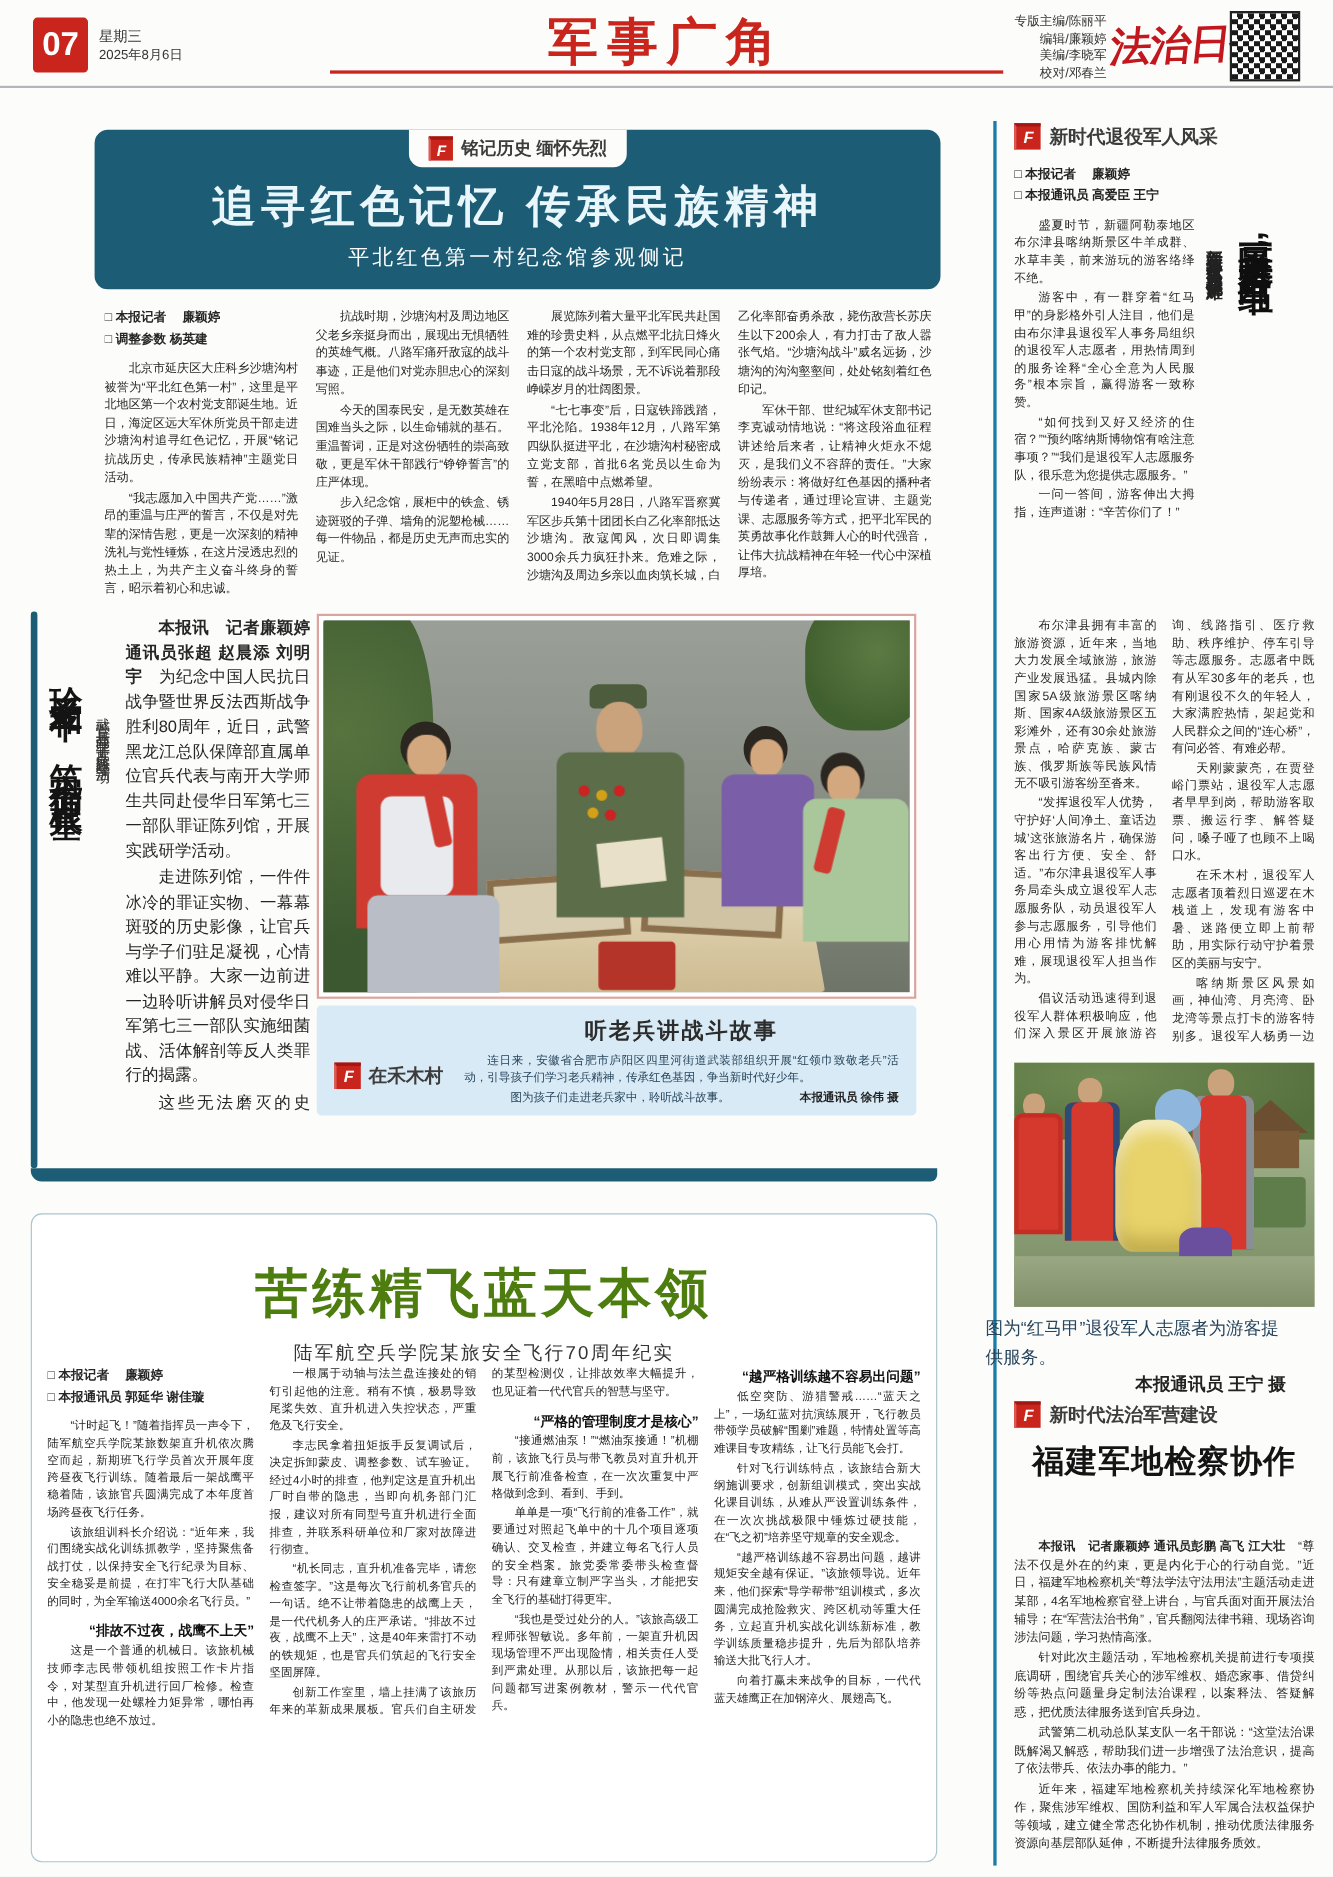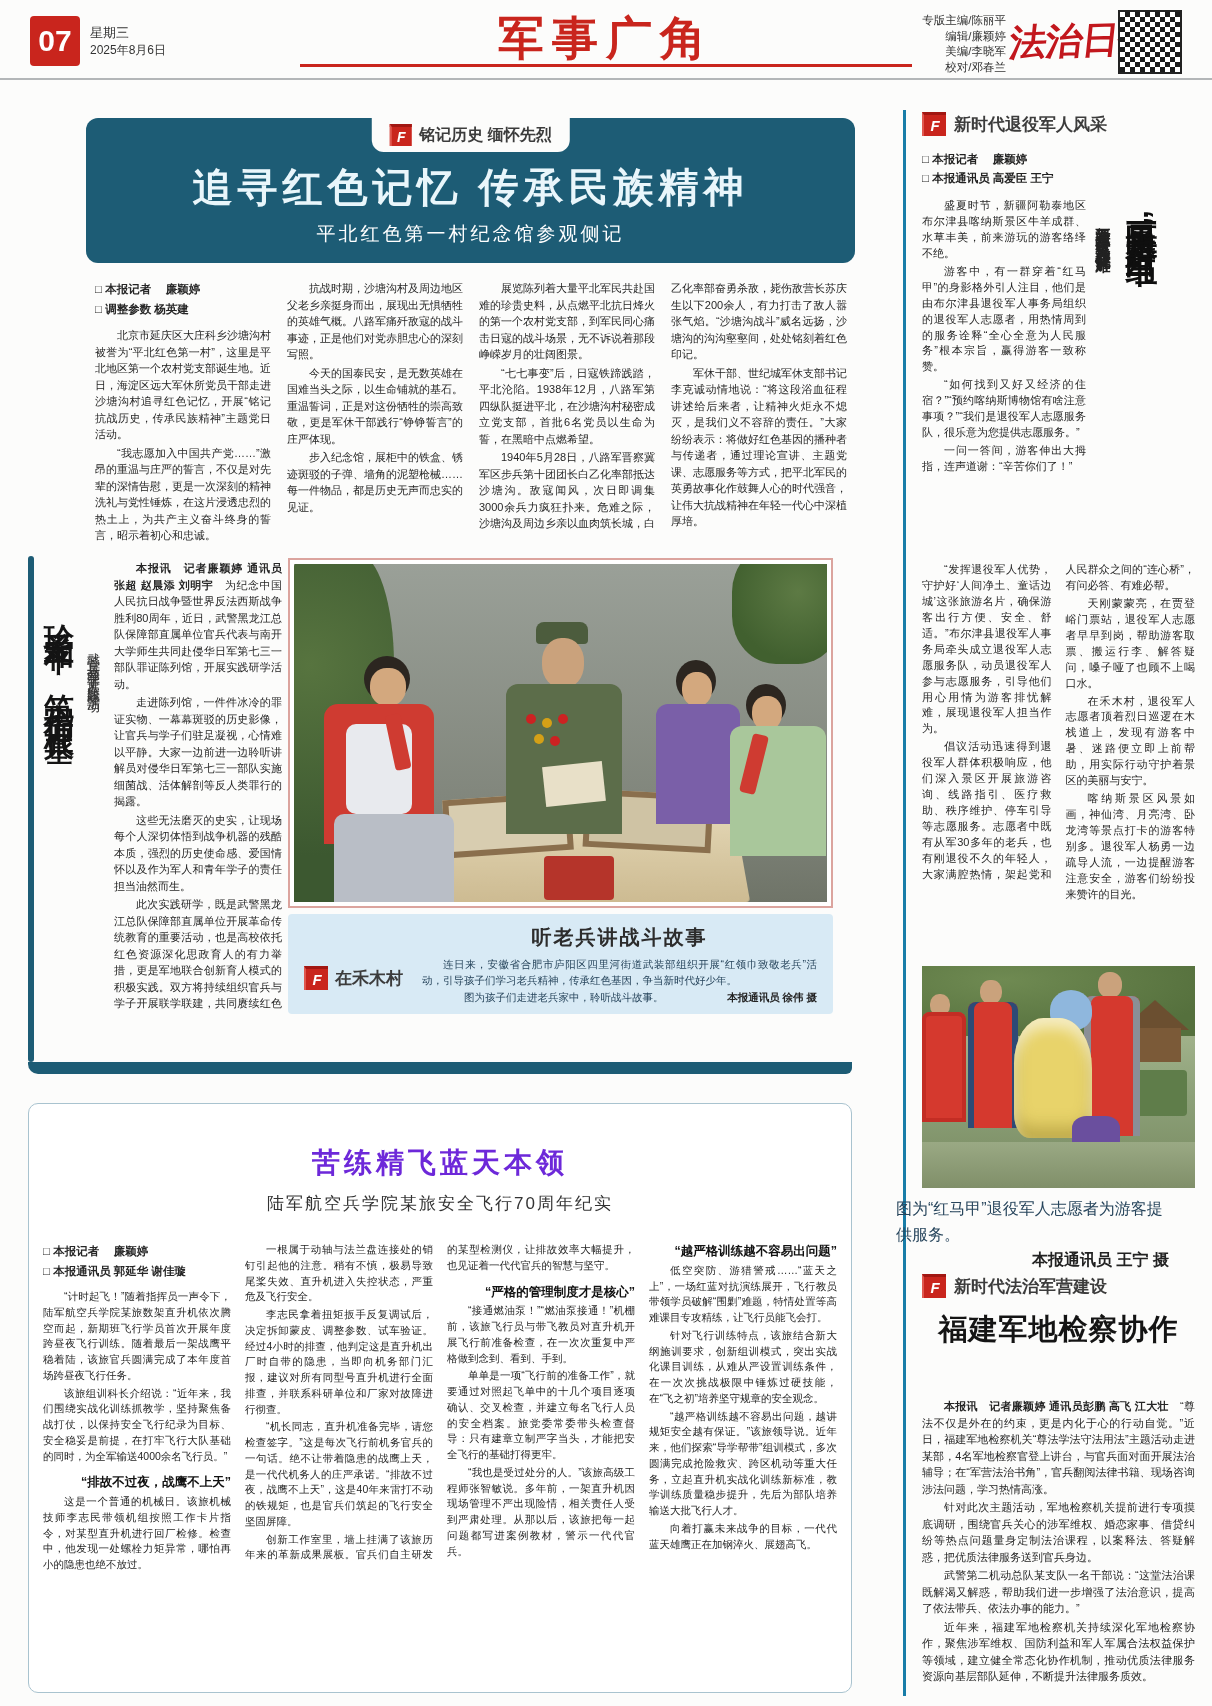--- a/index.html
+++ b/index.html
@@ -31,21 +31,21 @@
   .banner-subtitle { position:absolute; left:0; right:0; top:103px; text-align:center; font-size:19px; color:#fff; letter-spacing:3px; }
 
   .main-cols { position:absolute; left:95px; top:280px; width:752px; height:272px; column-count:4; column-gap:16px; font-size:11px; line-height:1.5; overflow:hidden; }
   .byline-block { font-size:11.5px; font-weight:bold; line-height:1.7; margin-bottom:8px; break-inside:avoid; }
 
   
   .teal-left-bar { position:absolute; left:28px; top:556px; width:6px; height:506px; background:#1d5c75; border-radius:3px; }
   .teal-bottom-bar { position:absolute; left:28px; top:1062px; width:824px; height:12px; background:#1d5c75; border-radius:0 0 6px 10px; }
   .vhead-big { position:absolute; left:38px; top:600px; height:390px; writing-mode:vertical-rl; font-size:30px; font-weight:bold; color:#141414; letter-spacing:8px; }
   .vhead-small { position:absolute; left:84px; top:642px; height:340px; writing-mode:vertical-rl; font-size:13px; color:#333; letter-spacing:3px; }
-  .article2-col { position:absolute; left:114px; top:560px; width:168px; height:452px; font-size:11px; line-height:1.5; overflow:hidden; }
+  .article2-col { position:absolute; left:114px; top:560px; width:168px; height:452px; font-size:15px; line-height:1.5; overflow:hidden; }
 
   .photo1 { position:absolute; left:288px; top:558px; width:545px; height:350px; border:2px solid #dba49e; background:#fff; padding:4px; }
   .photo1-inner { position:relative; width:100%; height:100%; background:linear-gradient(#9aa098,#81867c 70%,#6f7468); overflow:hidden; }
 
   .caption-box { position:absolute; left:288px; top:914px; width:545px; height:100px; background:#d8eaf5; border-radius:4px; padding:10px 16px 8px 14px; }
   .caption-title { text-align:center; font-size:20px; font-weight:bold; color:#2c2c2c; letter-spacing:2px; margin-bottom:5px; }
   .caption-text { font-size:10.5px; line-height:1.55; text-align:justify; color:#27455c; text-indent:2em; }
   .caption-last { display:flex; justify-content:space-between; font-size:10.5px; color:#27455c; margin-top:2px; }
   .photo-badge { position:absolute; left:16px; bottom:24px; display:flex; align-items:center; gap:7px; font-size:17px; font-weight:bold; color:#3c3c3c; }
 
@@ -59,21 +59,21 @@
   .r-rest { position:absolute; left:922px; top:562px; width:273px; height:396px; column-count:2; column-gap:14px; font-size:11px; line-height:1.45; overflow:hidden; }
   .photo2 { position:absolute; left:922px; top:966px; width:273px; height:222px; background:linear-gradient(#b7c49e,#8ca078 60%,#77895f); overflow:hidden; }
   .caption2 { position:absolute; left:896px; top:1196px; width:273px; font-size:16px; line-height:1.6; color:#27455c; }
   .caption2 .credit { display:block; text-align:right; font-weight:bold; color:#222; }
   .r-kicker2 { position:absolute; left:922px; top:1274px; font-size:17px; }
   .law-headline { position:absolute; left:922px; top:1310px; width:273px; text-align:center; font-size:29px; font-weight:bold; line-height:1.32; color:#141414; letter-spacing:1px; }
   .law-body { position:absolute; left:922px; top:1398px; width:273px; height:298px; font-size:11px; line-height:1.5; overflow:hidden; }
 
   
   .bottom-box { position:absolute; left:28px; top:1103px; width:824px; height:590px; border:1.5px solid #a9c3cf; border-radius:10px; background:#fff; }
-  .av-headline { text-align:center; margin-top:40px; font-size:28px; font-weight:bold; letter-spacing:4px; color:#6d28d9; }
+  .av-headline { text-align:center; margin-top:40px; font-size:48px; font-weight:bold; letter-spacing:4px; color:#4d7c0f; }
   .av-subtitle { text-align:center; margin-top:10px; font-size:17px; color:#333; letter-spacing:2px; }
   .av-cols { position:absolute; left:14px; right:14px; top:138px; bottom:12px; column-count:4; column-gap:14px; font-size:10.5px; line-height:1.5; overflow:hidden; }
   .subhead { font-weight:bold; font-size:12.5px; text-align:right; margin:9px 0; text-indent:0 !important; color:#111; break-inside:avoid; }
 
   
   .shp { position:absolute; }
 </style>
 </head>
 <body>
 
@@ -194,20 +194,21 @@
     <p>盛夏时节，新疆阿勒泰地区布尔津县喀纳斯景区牛羊成群、水草丰美，前来游玩的游客络绎不绝。</p>
     <p>游客中，有一群穿着“红马甲”的身影格外引人注目，他们是由布尔津县退役军人事务局组织的退役军人志愿者，用热情周到的服务诠释“全心全意为人民服务”根本宗旨，赢得游客一致称赞。</p>
     <p>“如何找到又好又经济的住宿？”“预约喀纳斯博物馆有啥注意事项？”“我们是退役军人志愿服务队，很乐意为您提供志愿服务。”</p>
     <p>一问一答间，游客伸出大拇指，连声道谢：“辛苦你们了！”</p>
   </div>
 
   <div class="r-vsub">新疆布尔津县退役军人为游客排忧解难</div>
   <div class="r-vhead">景区走来一群“红马甲”</div>
 
   <div class="r-rest jtext">
+    <p>布尔津县拥有丰富的旅游资源，近年来，当地大力发展全域旅游，旅游产业发展迅猛。县城内除国家5A级旅游景区喀纳斯、国家4A级旅游景区五彩滩外，还有30余处旅游景点，哈萨克族、蒙古族、俄罗斯族等民族风情无不吸引游客纷至沓来。</p>
     <p>“发挥退役军人优势，守护好‘人间净土、童话边城’这张旅游名片，确保游客出行方便、安全、舒适。”布尔津县退役军人事务局牵头成立退役军人志愿服务队，动员退役军人参与志愿服务，引导他们用心用情为游客排忧解难，展现退役军人担当作为。</p>
     <p>倡议活动迅速得到退役军人群体积极响应，他们深入景区开展旅游咨询、线路指引、医疗救助、秩序维护、停车引导等志愿服务。志愿者中既有从军30多年的老兵，也有刚退役不久的年轻人，大家满腔热情，架起党和人民群众之间的“连心桥”，有问必答、有难必帮。</p>
     <p>天刚蒙蒙亮，在贾登峪门票站，退役军人志愿者早早到岗，帮助游客取票、搬运行李、解答疑问，嗓子哑了也顾不上喝口水。</p>
     <p>在禾木村，退役军人志愿者顶着烈日巡逻在木栈道上，发现有游客中暑、迷路便立即上前帮助，用实际行动守护着景区的美丽与安宁。</p>
     <p>喀纳斯景区风景如画，神仙湾、月亮湾、卧龙湾等景点打卡的游客特别多。退役军人杨勇一边疏导人流，一边提醒游客注意安全，游客们纷纷投来赞许的目光。</p>
 
   </div>
 
   <div class="photo2">
     <div class="shp" style="left:0;top:0;width:273px;height:70px;background:radial-gradient(ellipse at 30% 20%,#6f8a52,#55703d 80%);"></div>

